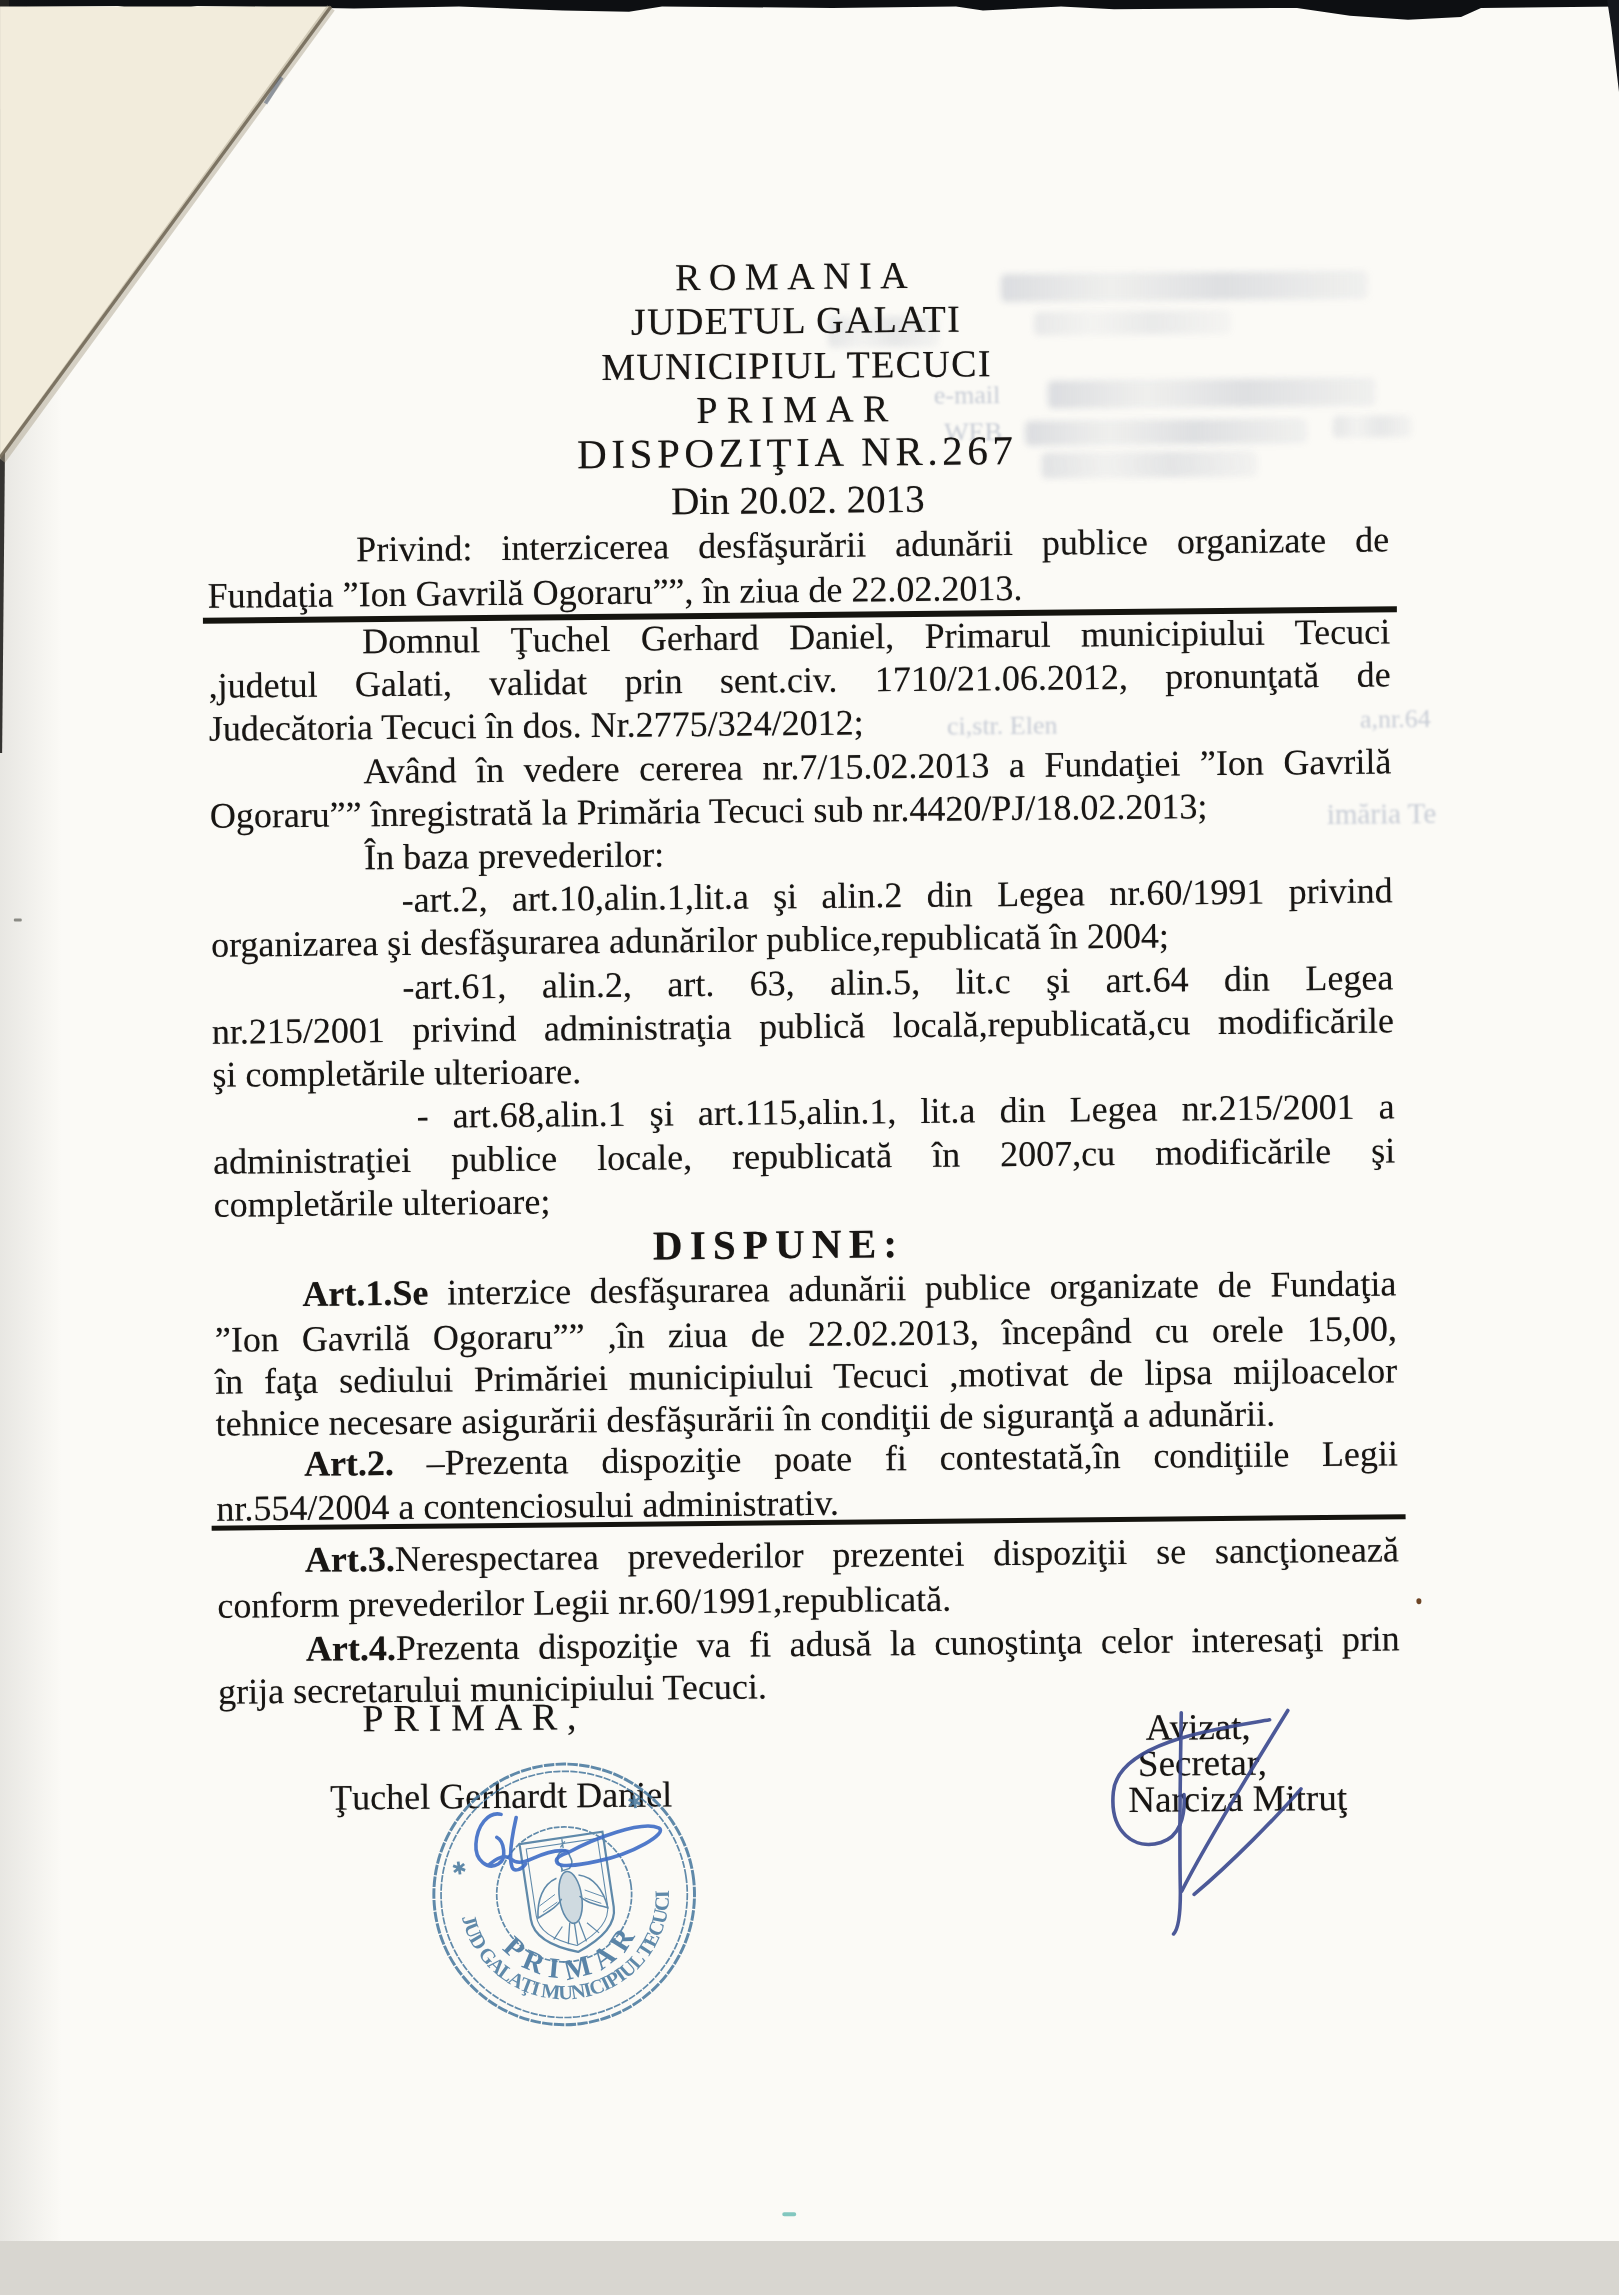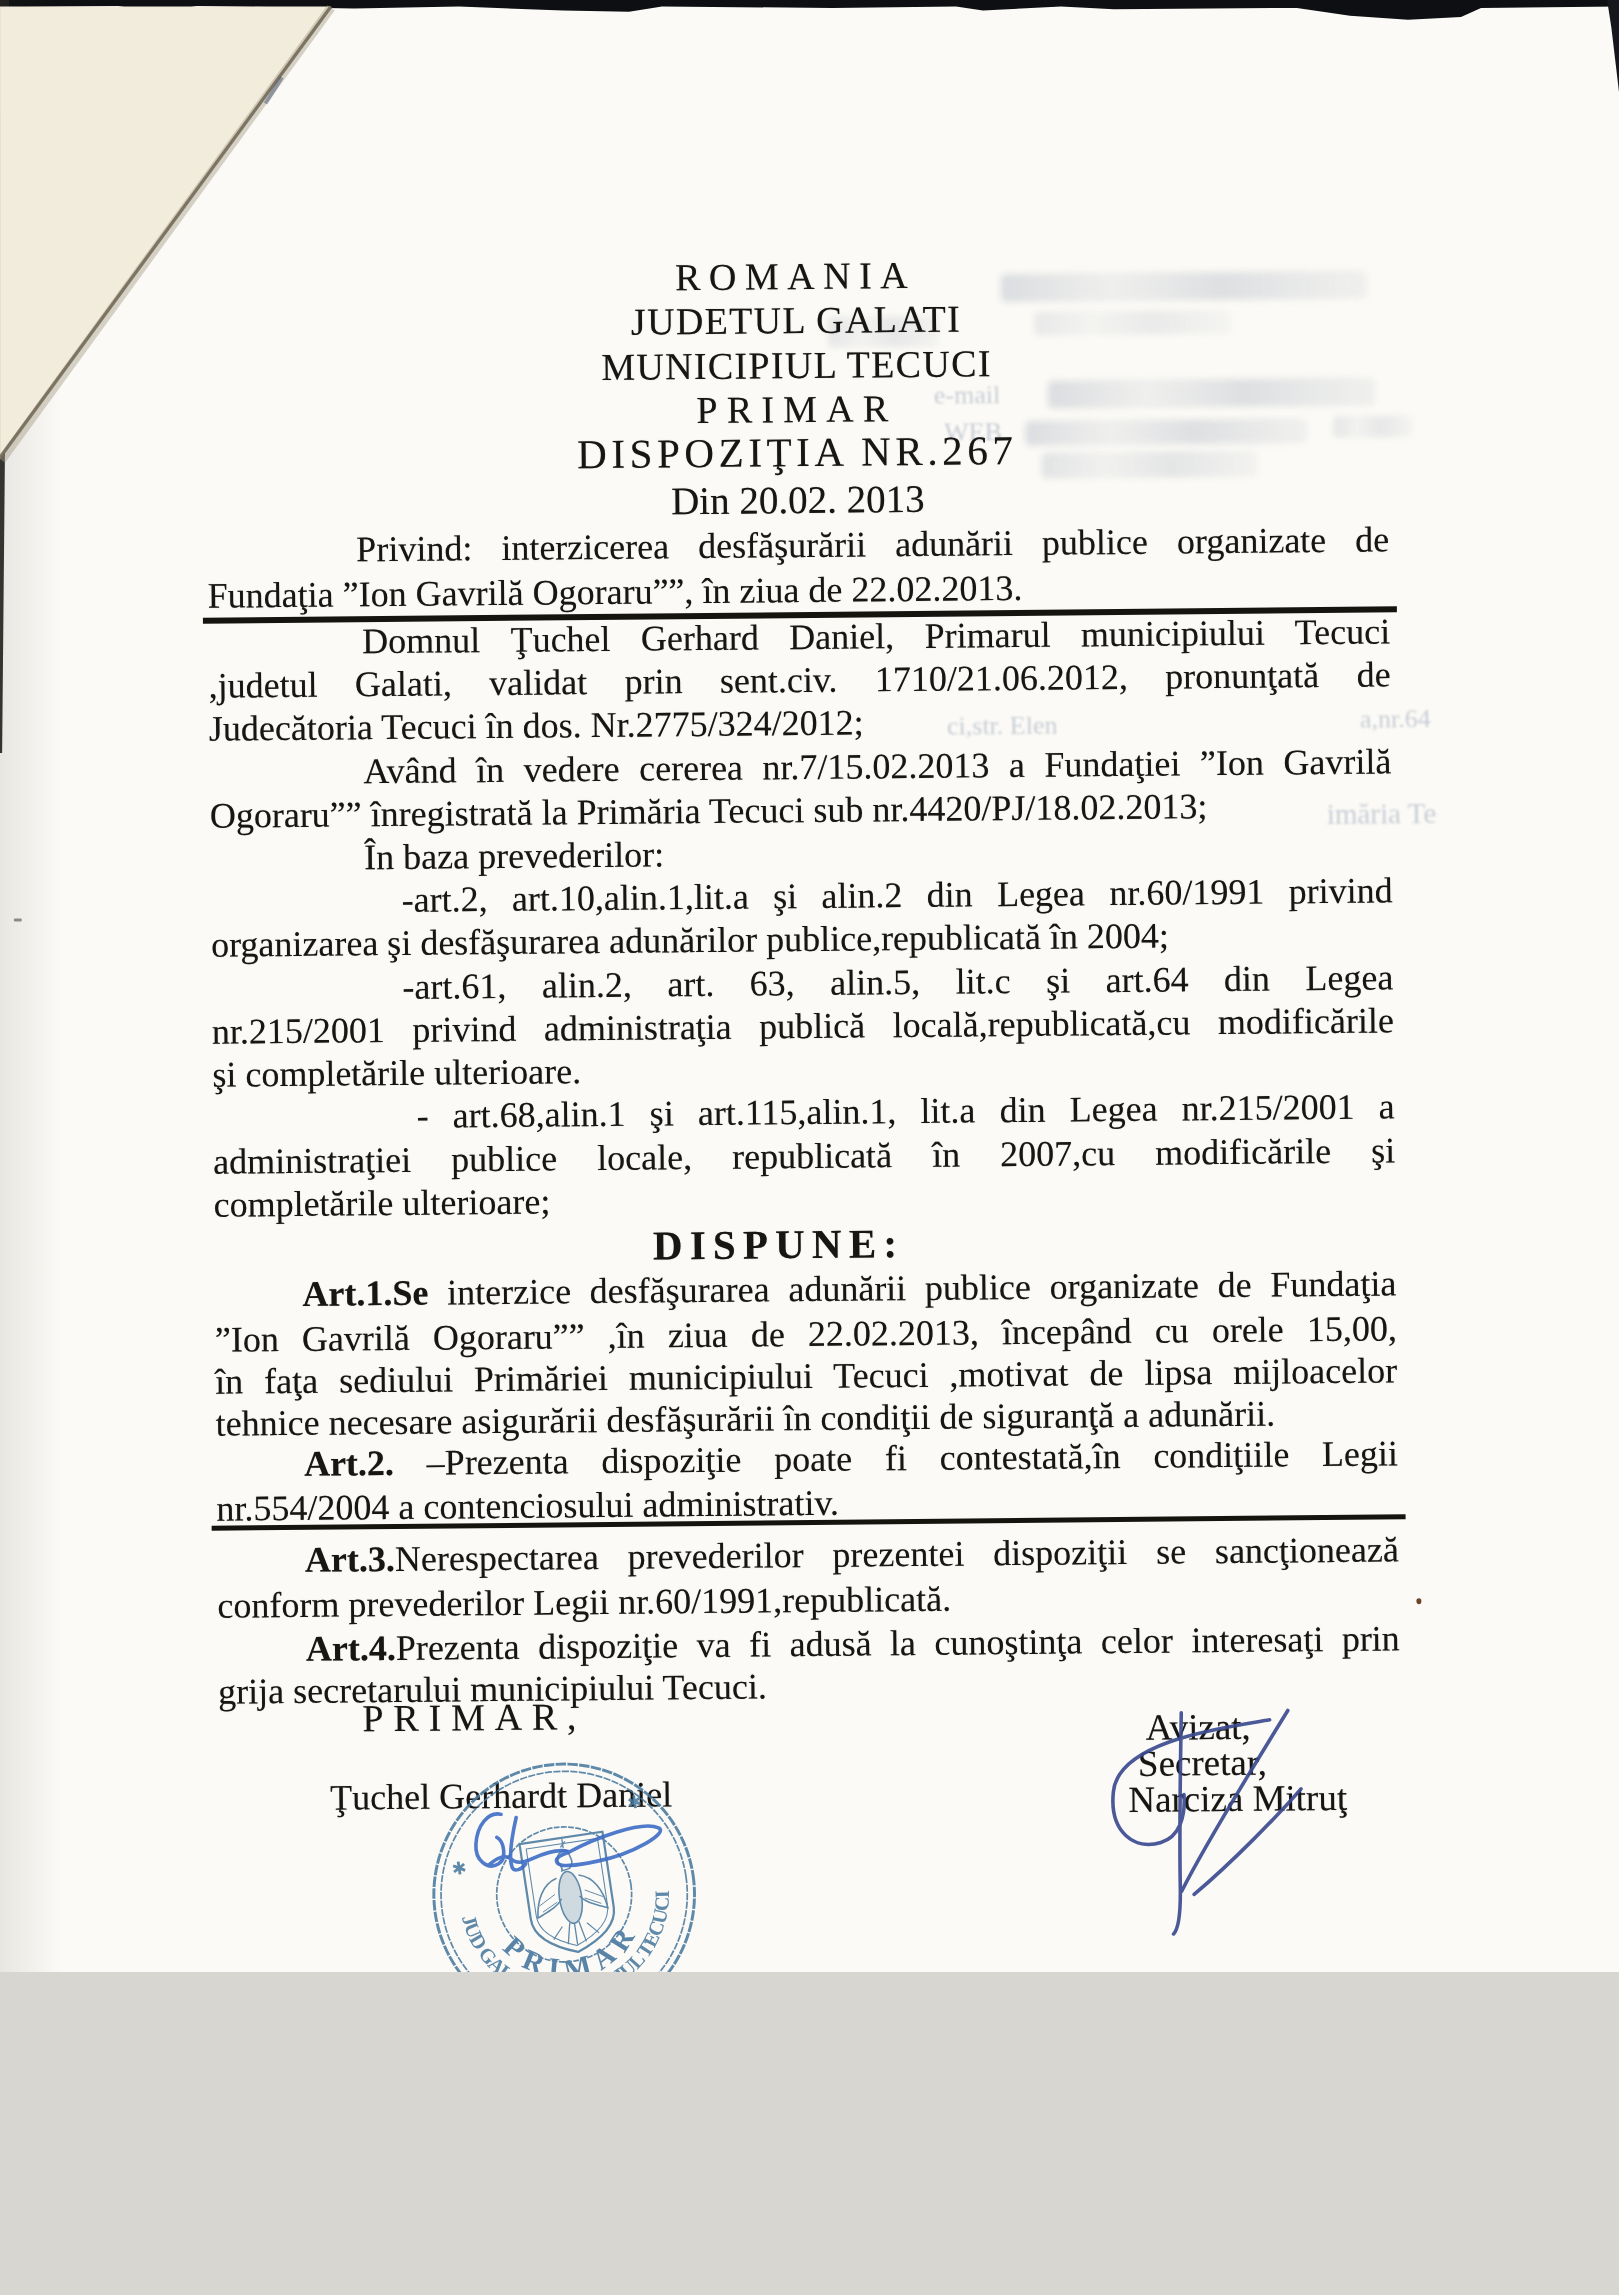--- a/index.html
+++ b/index.html
@@ -1,16 +1,16 @@
 <!DOCTYPE html>
 <html style="font-size:10.5px"><head>
 <meta charset="utf-8">
 <style>
   html,body{margin:0;padding:0;background:#d8d6d0;}
-  #page{position:relative;width:1619px;height:1972px;background:#fbfaf6;overflow:hidden;
+  #page{position:relative;width:1619px;height:2241px;background:#fbfaf6;overflow:hidden;
         font-family:"Liberation Serif",serif;color:#181614;}
   
   .top-edge{position:absolute;left:0;top:0;width:1619px;height:26px;background:#0d0f12;
     clip-path:polygon(0 0,1619px 0,1619px 6.6px,1481px 7.9px,1461px 17px,1408px 19.7px,1350px 15.7px,1297px 7.9px,
     1114px 9.2px,1061px 6.6px,983px 10.5px,956px 6.6px,832px 7.9px,662px 6.6px,629px 11.8px,563px 10.5px,
     459px 6.6px,354px 8.5px,197px 5.9px,170px 10.5px,141px 9.8px,118px 5.9px,0 7.2px);}
   .corner-wedge{position:absolute;right:0;top:0;width:17px;height:92px;background:#15171c;
     clip-path:polygon(30% 0,100% 0,100% 100%,55% 30%);}
   .left-sliver{position:absolute;left:0;top:0;width:11.8px;height:753px;background:#23221f;opacity:.92;
     clip-path:polygon(0 0,78% 0,18% 100%,0 100%);}

